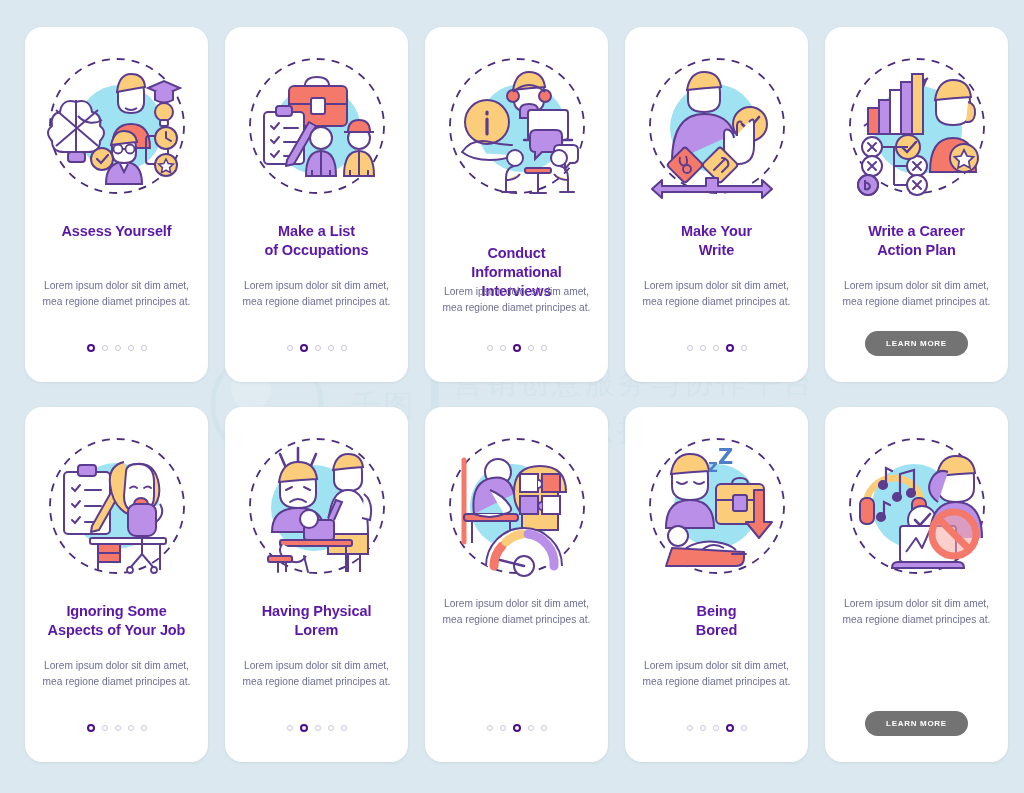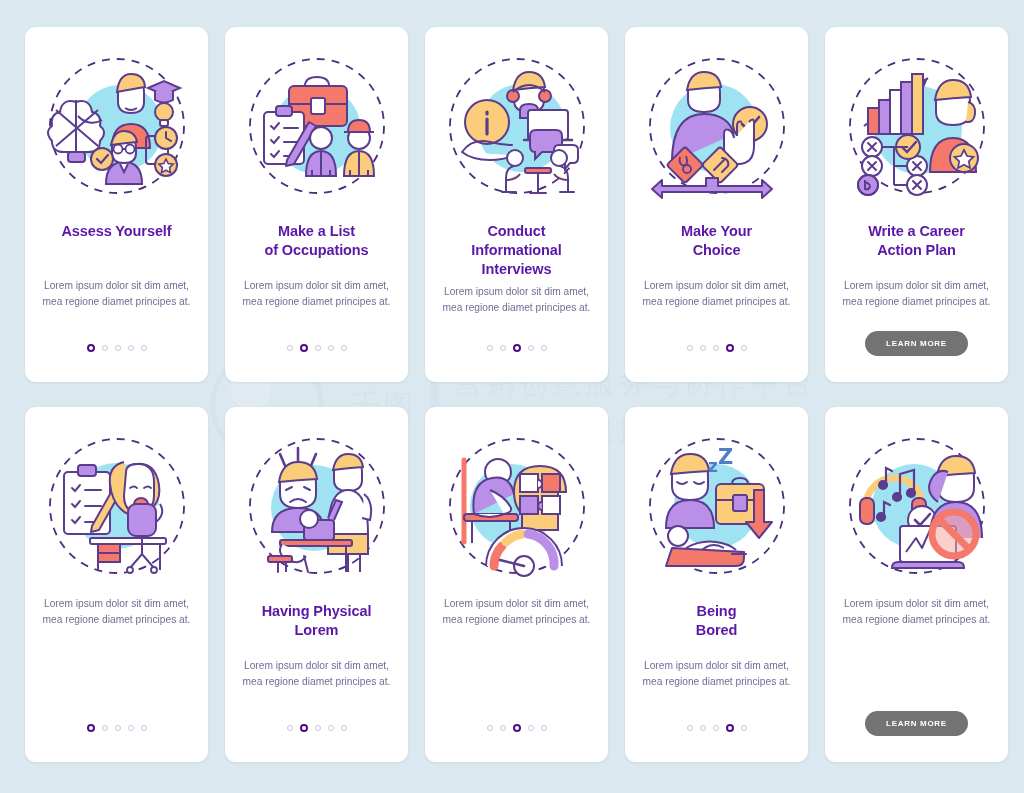--- a/index.html
+++ b/index.html
@@ -14,37 +14,37 @@
     position:absolute; inset:0;
     display:grid;
     grid-template-columns:repeat(5, 183px);
     grid-template-rows:repeat(2, 355px);
     column-gap:17px; row-gap:25px;
     padding:27px 0 0 25px;
     z-index:3;
   }
   .card {
     background:#ffffff;
-    border-radius:11px;
+    border-radius:17px;
     box-shadow:0 1px 3px rgba(70,90,110,.10);
     display:flex; flex-direction:column; align-items:center;
     padding:8px 12px 0 12px;
     position:relative;
     overflow:hidden;
   }
   .illo { width:150px; height:152px; margin-top:17px; flex:0 0 auto; }
   .title {
     color:#5b17a8;
     font-weight:bold;
     font-size:14.5px;
     line-height:1.32;
     text-align:center;
     letter-spacing:-.1px;
   }
-  .title.t3 { font-size:14.5px; }
+  .title.t3 { font-size:14.5px;margin-top:22px; }
   .body-text {
     color:#6e6e96;
     font-size:10.2px;
     line-height:1.52;
     text-align:center;
     margin-top:12px;
     max-width:152px;
   }
   .spacer { flex:1 1 auto; }
   .dots { display:flex; gap:7px; align-items:center; margin-bottom:30px; }
@@ -284,21 +284,21 @@
       </g>
       <g>
         <rect x="65" y="100" width="26" height="26" rx="3" transform="rotate(45 78 113)" fill="#fbcd7b" stroke="#5b3c8f" stroke-width="2"></rect>
         <path d="M72 118 l10 -10 M80 106 a6 6 0 0 1 6 8 l-6 6" fill="none" stroke="#5b3c8f" stroke-width="2" stroke-linecap="round"></path>
       </g>
       <path d="M30 134 l-10 0 l0 -6 l-10 9 l10 9 l0 -6 l100 0 l0 6 l10 -9 l-10 -9 l0 6 l-44 0 l0 -8 l-12 0 l0 8 z" fill="#b98fe8" stroke="#5b3c8f" stroke-width="2" stroke-linejoin="round"></path>
     </svg>
     <div class="title-wrap">
       <div class="title">
         <div>Make Your</div>
-        <div>Choice</div>
+        <div>Write</div>
       </div>
     </div>
     <div class="body-text">Lorem ipsum dolor sit dim amet, mea regione diamet principes at.</div>
     <div class="spacer"></div>
     <div class="dots">
       <span class="dot"></span>
       <span class="dot"></span>
       <span class="dot"></span>
       <span class="dot active"></span>
       <span class="dot"></span>
@@ -380,20 +380,26 @@
       <rect x="48" y="106" width="76" height="6" rx="2" fill="#fff" stroke="#5b3c8f" stroke-width="2"></rect>
       <path d="M56 112 l0 26 M118 112 l0 26" stroke="#5b3c8f" stroke-width="2"></path>
       <rect x="56" y="112" width="22" height="18" fill="#f4796b" stroke="#5b3c8f" stroke-width="2"></rect>
       <path d="M56 121 h22" stroke="#5b3c8f" stroke-width="2"></path>
       <rect x="86" y="72" width="28" height="32" rx="8" fill="#b98fe8" stroke="#5b3c8f" stroke-width="2"></rect>
       <path d="M100 104 l0 18" stroke="#5b3c8f" stroke-width="2"></path>
       <path d="M88 136 l12 -14 l12 14" fill="none" stroke="#5b3c8f" stroke-width="2" stroke-linecap="round"></path>
       <circle cx="88" cy="138" r="3" fill="#fff" stroke="#5b3c8f" stroke-width="1.8"></circle>
       <circle cx="112" cy="138" r="3" fill="#fff" stroke="#5b3c8f" stroke-width="1.8"></circle>
     </svg>
+    <div class="title-wrap">
+      <div class="title">
+        <div>Ignoring Some</div>
+        <div>Aspects of Your Job</div>
+      </div>
+    </div>
     <div class="body-text">Lorem ipsum dolor sit dim amet, mea regione diamet principes at.</div>
     <div class="spacer"></div>
     <div class="dots">
       <span class="dot active"></span>
       <span class="dot"></span>
       <span class="dot"></span>
       <span class="dot"></span>
       <span class="dot"></span>
     </div>
   </div>

